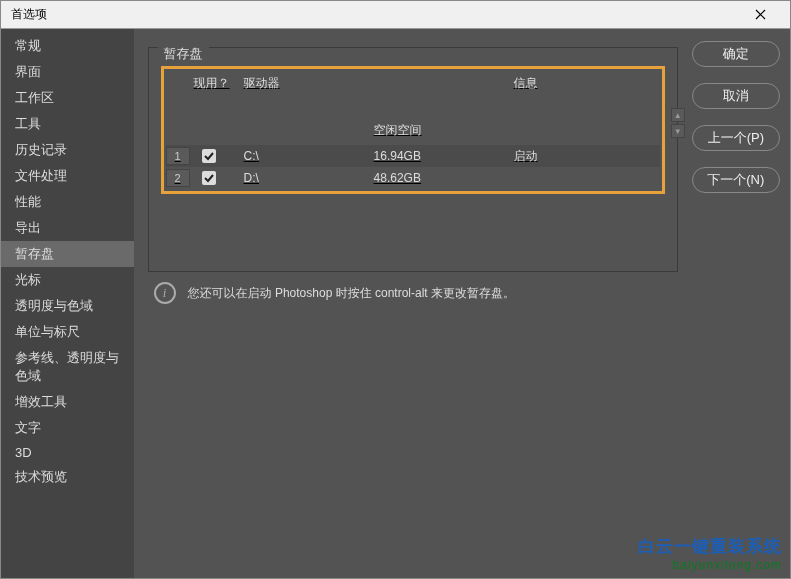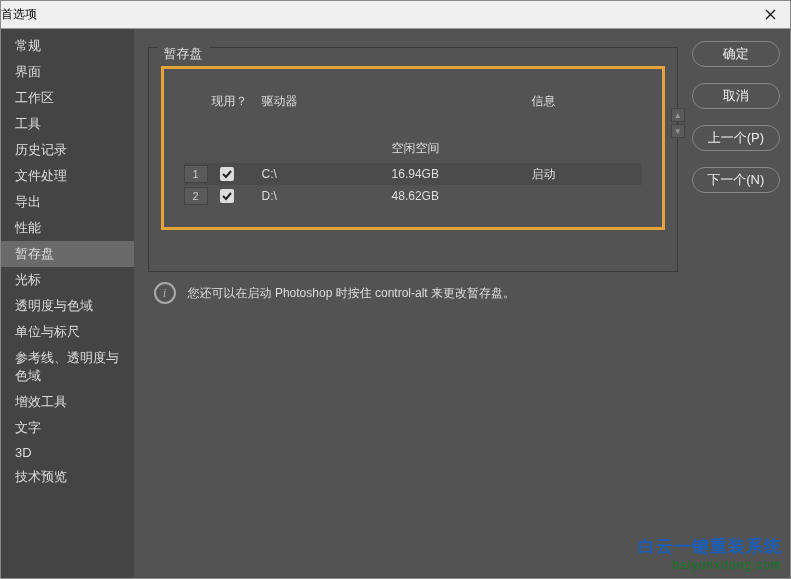--- a/index.html
+++ b/index.html
@@ -1,34 +1,34 @@
 <!DOCTYPE html>
 <html><head>
   <meta charset="utf-8">
   <style>
     * { box-sizing: border-box; margin: 0; padding: 0; font-family: "Microsoft YaHei", sans-serif; }
     body { width: 791px; height: 579px; background: #535353; border: 1px solid #888; overflow: hidden; position: relative; }
     
-    .titlebar { height: 28px; background: #f0f0f0; display: flex; align-items: center; padding: 0 0; border-bottom: 1px solid #999; }
+    .titlebar { height: 28px; background: #f0f0f0; display: flex; align-items: center; padding: 0 10px; border-bottom: 1px solid #999; }
     .titlebar-title { font-size: 12px; color: #000; flex: 1; }
     .close-btn { width: 40px; height: 26px; display: flex; align-items: center; justify-content: center; cursor: pointer; font-size: 14px; color: #000; }
     
     .content { display: flex; height: calc(100% - 28px); }
     
     .sidebar { width: 135px; background: #444444; padding: 4px 0; }
     .sidebar-item { padding: 4px 14px; font-size: 13px; color: #ddd; cursor: pointer; }
     .sidebar-item.active { background: #6a6a6a; }
     
     .main { flex: 1; position: relative; padding: 10px 14px; }
     
     .panel { width: 530px; position: relative; }
     .panel-title { position: absolute; top: -2px; left: 10px; font-size: 13px; color: #ddd; background: #535353; padding: 0 6px; z-index: 2; }
     .panel-border { border: 1px solid #3a3a3a; border-top: 1px solid #3a3a3a; margin-top: 8px; padding: 18px 12px 12px 12px; height: 225px; position: relative; }
     
-    .highlight-box { border: 3px solid #e8a23c; padding: 20px; }
+    .highlight-box { border: 3px solid #e8a23c; padding: 2px; text-decoration: underline; }
     
     .disk-table { width: 100%; }
     .table-header { display: flex; font-size: 12px; color: #ddd; padding: 4px 0 6px 0; }
     .col-num { width: 28px; }
     .col-active { width: 50px; text-align: left; }
     .col-drive { width: 130px; }
     .col-space { width: 140px; margin-top: 47px; }
     .col-info { flex: 1; }
     
     .table-row { display: flex; align-items: center; font-size: 12px; color: #ddd; padding: 2px 0; }
@@ -68,22 +68,22 @@
 </div>
 
 <div class="content">
   <div class="sidebar">
     <div class="sidebar-item">常规</div>
     <div class="sidebar-item">界面</div>
     <div class="sidebar-item">工作区</div>
     <div class="sidebar-item">工具</div>
     <div class="sidebar-item">历史记录</div>
     <div class="sidebar-item">文件处理</div>
+    <div class="sidebar-item">性能</div>
     <div class="sidebar-item">导出</div>
-    <div class="sidebar-item">性能</div>
     <div class="sidebar-item active">暂存盘</div>
     <div class="sidebar-item">光标</div>
     <div class="sidebar-item">透明度与色域</div>
     <div class="sidebar-item">单位与标尺</div>
     <div class="sidebar-item">参考线、透明度与色域</div>
     <div class="sidebar-item">增效工具</div>
     <div class="sidebar-item">文字</div>
     <div class="sidebar-item">3D</div>
     <div class="sidebar-item">技术预览</div>
   </div>

